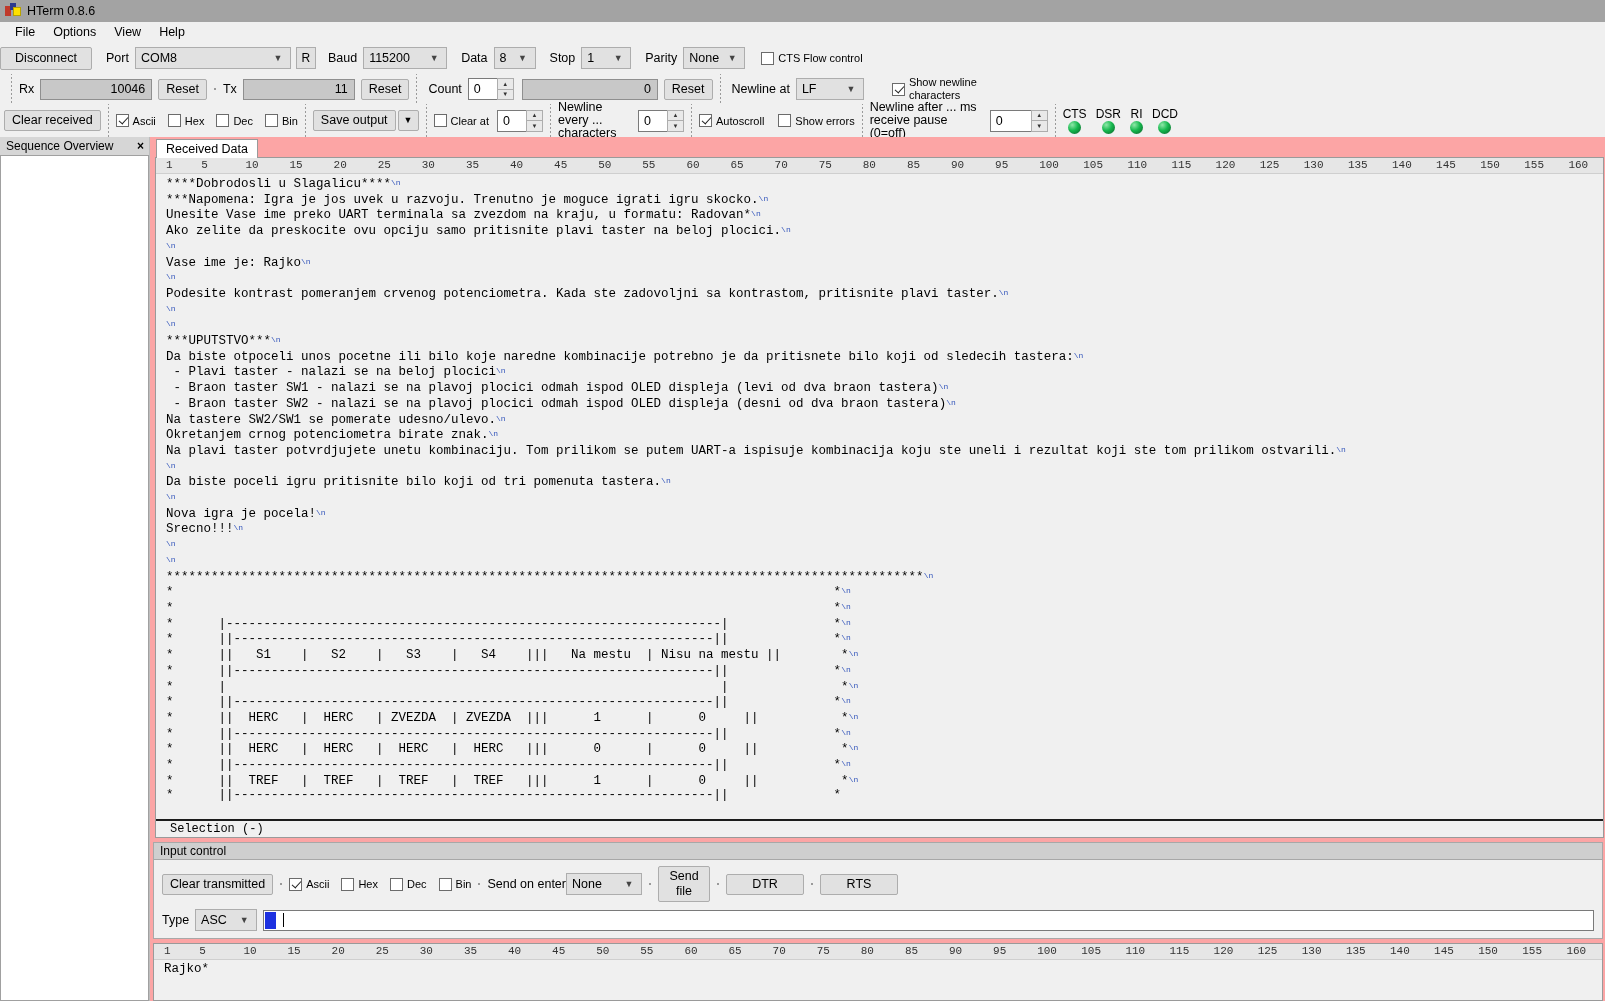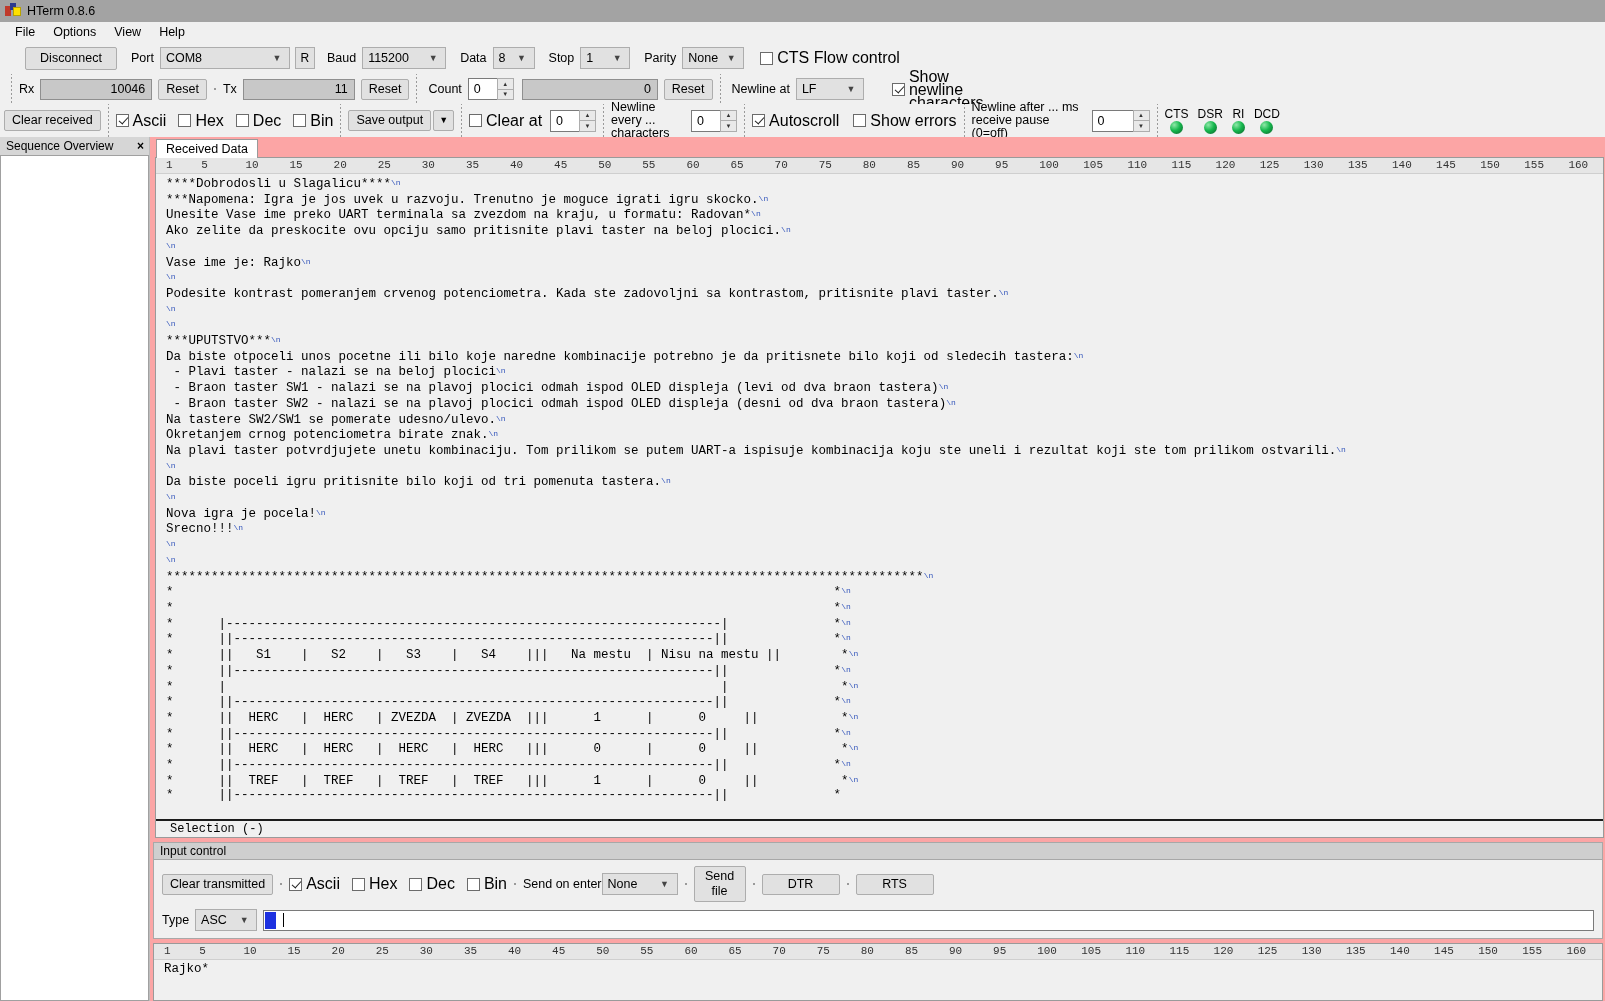--- a/index.html
+++ b/index.html
@@ -42,21 +42,21 @@
     display: inline-flex; align-items: center; padding: 0 4px 0 5px;
     font-size: 12.5px; position: relative; cursor: default;
   }
   .sel .val { flex: 1; white-space: nowrap; overflow: hidden; }
   .sel .chev { width: 16px; text-align: center; color: #444; font-size: 9px; line-height: 1; }
   .gray-field {
     background: #c8c8c8; border: 1px solid #8f8f8f; height: 21px;
     display: inline-flex; align-items: center; justify-content: flex-end;
     padding: 0 6px; font-size: 12.5px;
   }
-  .chk { display: inline-flex; align-items: center; font-size: 16px; cursor: default; white-space: nowrap; }
+  .chk { display: inline-flex; align-items: center; font-size: 11px; cursor: default; white-space: nowrap; }
   .chk .box {
     width: 13px; height: 13px; border: 1px solid #6b6b6b; background: #fff;
     margin-right: 4px; position: relative; flex: none;
   }
   .chk .box.on::after {
     content: ""; position: absolute; left: 4px; top: 0px; width: 4px; height: 8px;
     border: solid #222; border-width: 0 1.6px 1.6px 0; transform: rotate(42deg);
   }
   .lbl { font-size: 12.5px; white-space: nowrap; }
   .spin { display: inline-flex; align-items: stretch; height: 22px; }
@@ -67,21 +67,21 @@
     align-items:center; justify-content:center; font-size:6px; color:#333; line-height:1;
   }
   .spin .arrows span:first-child { border-bottom: none; }
   .grip { width: 5px; align-self: stretch; margin: 0 5px; flex:none;
     background-image: radial-gradient(circle, #9a9a9a 1px, transparent 1.1px);
     background-size: 3px 4px; background-position: 1px 2px; background-repeat: repeat-y; }
   .dot-sep { width: 2px; height: 2px; background: #9a9a9a; align-self: center; margin: 0 7px; flex: none; }
 
   
   .tbrow { display:flex; align-items:center; flex:none; background:#f0f0f0; }
-  .tbrow.r1 { height: 32px; padding: 0 25px; }
+  .tbrow.r1 { height: 32px; padding: 0 0; }
   .tbrow.r2 { height: 30px; padding: 0 4px; }
   .tbrow.r3 { height: 33px; padding: 0 4px; }
 
   .r-btn { width: 20px; height: 22px; display:inline-flex; align-items:center; justify-content:center;
     background:#e1e1e1; border:1px solid #adadad; font-size:12px; }
 
   
   .body { flex: 1; display: flex; min-height: 0; }
 
   
@@ -161,21 +161,21 @@
   <div class="menubar">
     <span class="mi">File</span>
     <span class="mi">Options</span>
     <span class="mi">View</span>
     <span class="mi">Help</span>
   </div>
 
   <div class="tbrow r1">
     <div class="btn" style="width:92px;">Disconnect</div>
     <span class="lbl" style="margin:0 6px 0 14px;">Port</span>
-    <div class="sel" style="width:130px;gap:24px;">
+    <div class="sel" style="width:156px;gap:24px;">
       <span class="val">COM8</span>
       <span class="chev">▼</span>
     </div>
     <div class="r-btn" style="margin-left:5px;">R</div>
     <span class="lbl" style="margin:0 6px 0 12px;">Baud</span>
     <div class="sel" style="width:84px;">
       <span class="val">115200</span>
       <span class="chev">▼</span>
     </div>
     <span class="lbl" style="margin:0 6px 0 14px;">Data</span>

